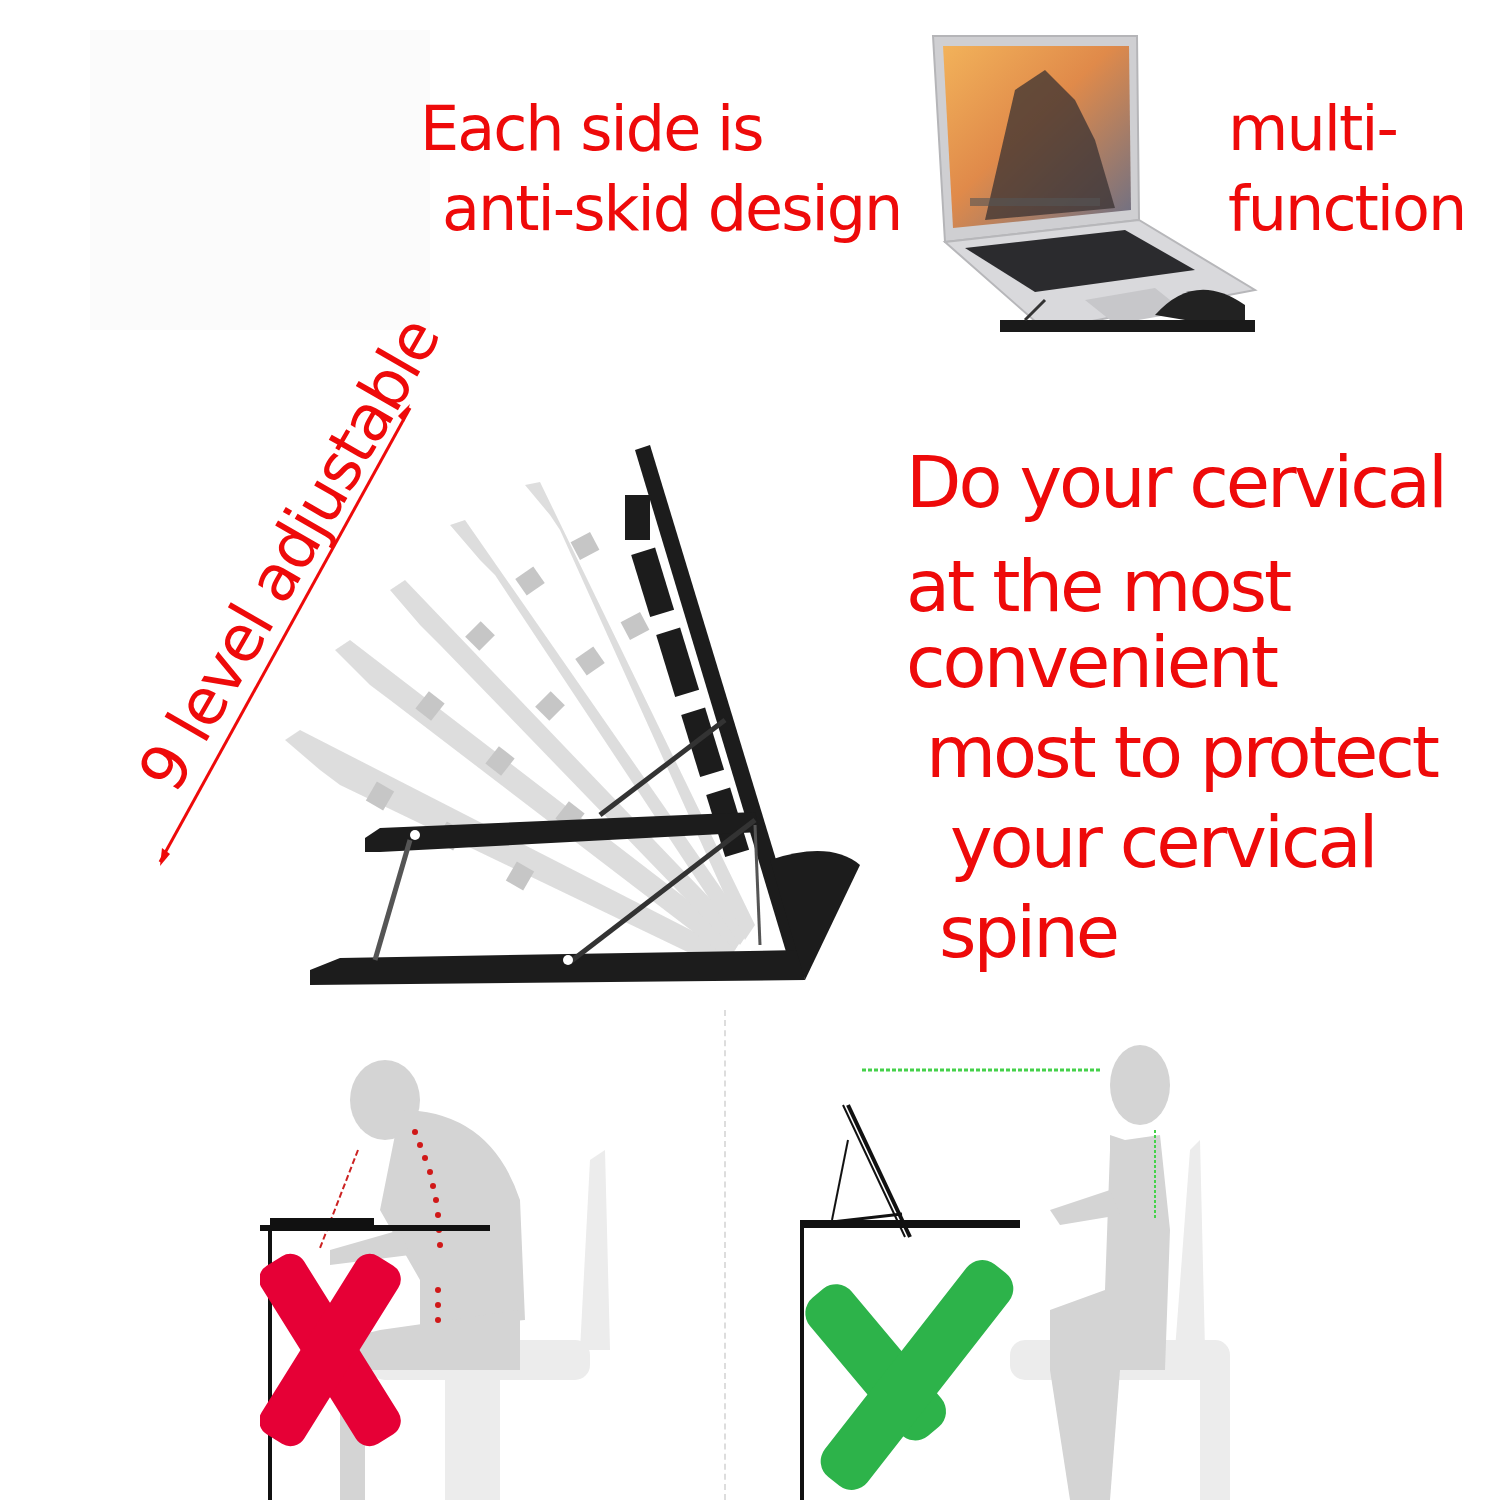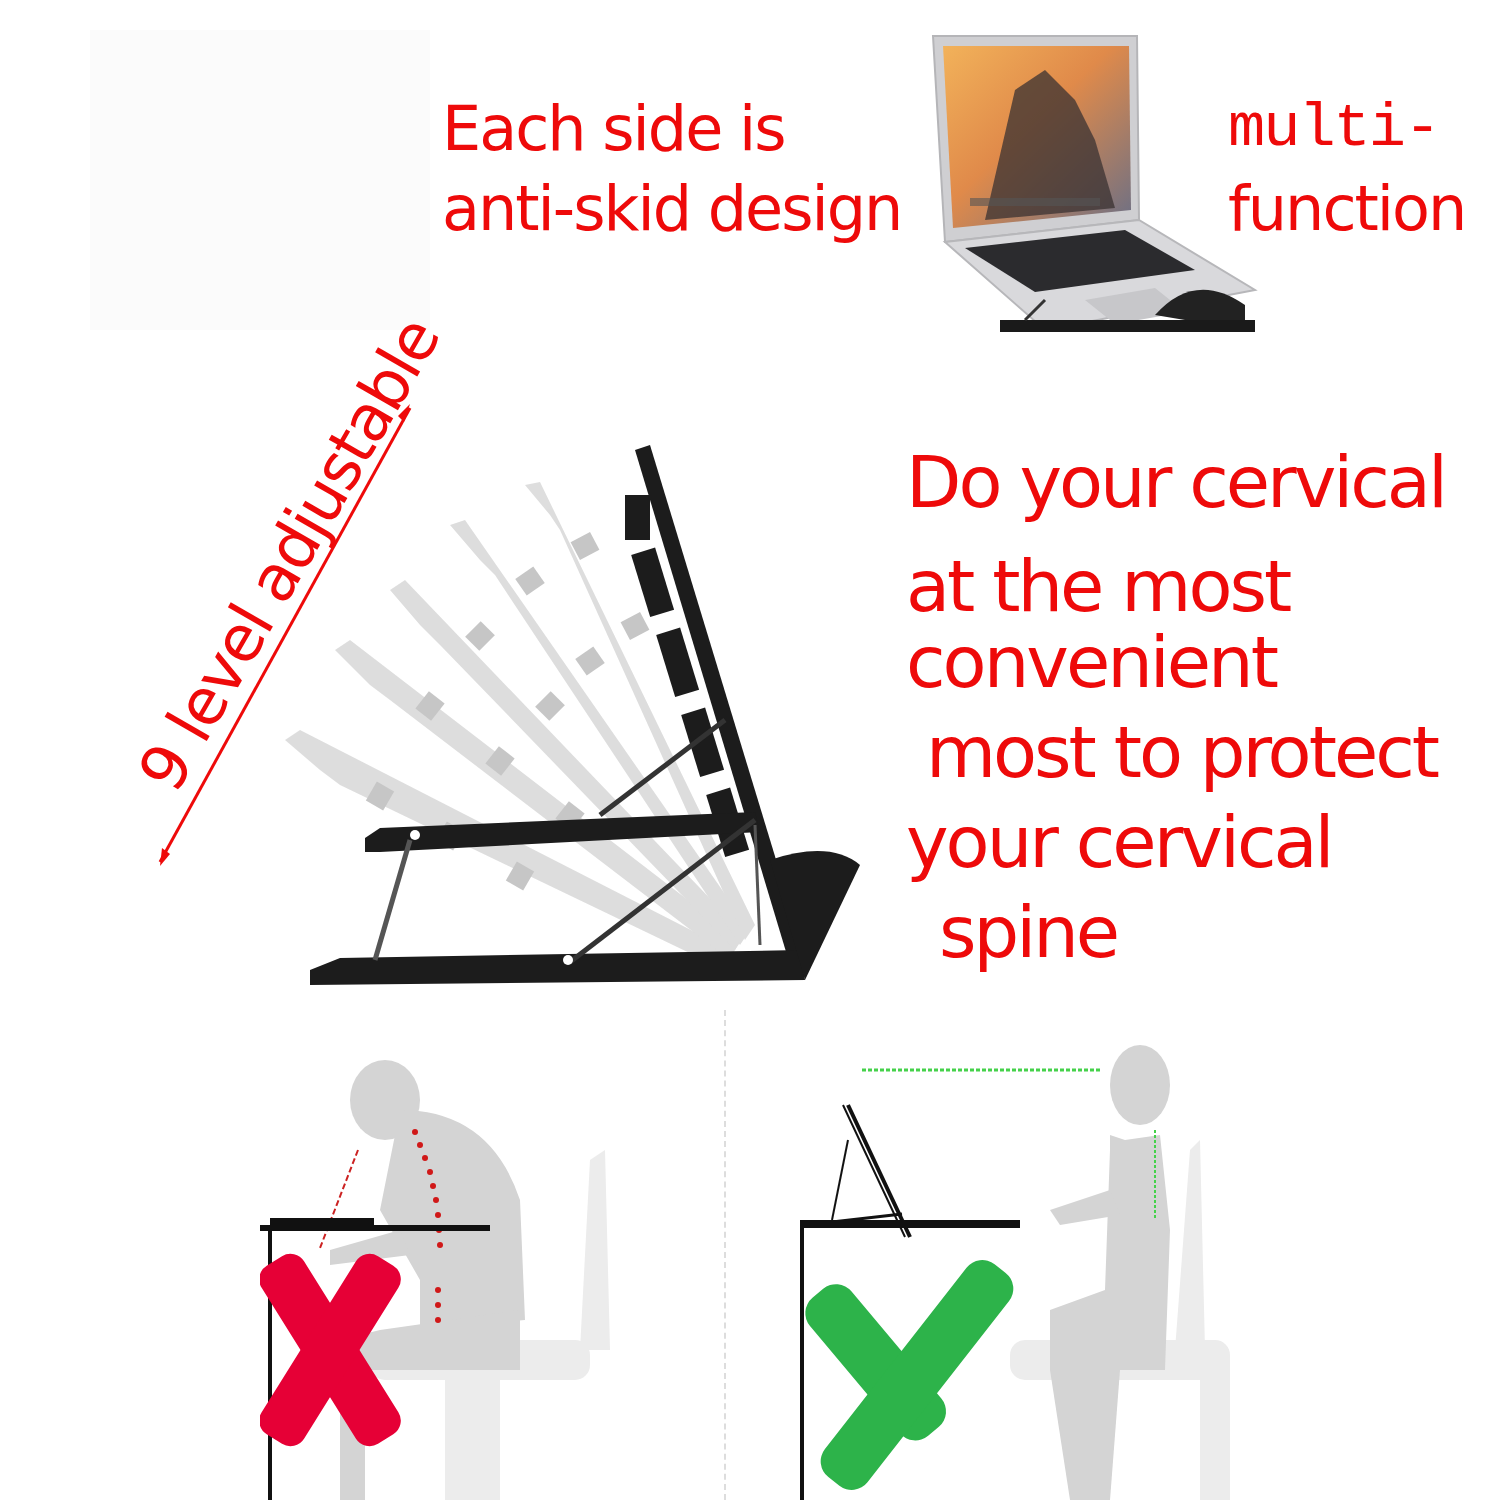--- a/index.html
+++ b/index.html
@@ -1,22 +1,22 @@
 <!DOCTYPE html>
 <html><head>
 <meta charset="utf-8">
 <style>
   html,body{margin:0;padding:0;background:#fff;}
   body{width:1500px;height:1500px;position:relative;overflow:hidden;font-family:"Liberation Sans","DejaVu Sans",sans-serif;}
   .abs{position:absolute;}
   .red-text{color:#ee0a0a;font-family:"DejaVu Sans","Liberation Sans",sans-serif;font-weight:400;letter-spacing:-2px;line-height:1;}
   .top-left-panel{left:90px;top:30px;width:340px;height:300px;background:#fbfbfb;}
-  .t1{left:442px;top:98px;font-size:62px;}
+  .t1{left:420px;top:98px;font-size:62px;}
   .t2{left:442px;top:178px;font-size:62px;}
-  .t3{left:1228px;top:98px;font-size:62px;font-family:Liberation Mono, monospace;}
+  .t3{left:1228px;top:98px;font-size:62px;}
   .t4{left:1228px;top:178px;font-size:62px;}
   .big{left:906px;font-size:72px;letter-spacing:-3px;}
   .diag-wrap{left:60px;top:560px;width:430px;height:90px;transform:rotate(-60deg);transform-origin:center;}
   .diag-text{font-size:64px;white-space:nowrap;position:absolute;left:0;top:0;}
   .divider{left:724px;top:1010px;width:0;height:490px;border-left:2px dashed #ddd;}
   svg{position:absolute;}
 </style>
 </head>
 <body>
 
@@ -102,21 +102,21 @@
   <line x1="320" y1="375" x2="445" y2="280" stroke="#333" stroke-width="5"></line>
   <line x1="475" y1="385" x2="480" y2="505" stroke="#555" stroke-width="3"></line>
   <circle cx="135" cy="395" r="5" fill="#fff"></circle>
   <circle cx="288" cy="520" r="5" fill="#fff"></circle>
 </svg>
 
 <div class="abs red-text big" style="top:446px;">Do your cervical</div>
 <div class="abs red-text big" style="top:550px;">at the most</div>
 <div class="abs red-text big" style="top:626px;">convenient</div>
 <div class="abs red-text big" style="top:716px;white-space:pre;"> most to protect</div>
-<div class="abs red-text big" style="top:806px;">your cervical</div>
+<div class="abs red-text big" style="top:806px;margin-left:44px;">your cervical</div>
 <div class="abs red-text big" style="top:896px;margin-left:33px;">spine</div>
 
 <div class="abs divider"></div>
 
 <svg style="left:260px;top:1040px;" width="460" height="460" viewBox="0 0 460 460">
 
   <path d="M185 460 L185 320 L240 320 L240 460 Z" fill="#ececec"></path>
   <rect x="110" y="300" width="220" height="40" rx="15" fill="#ececec"></rect>
   <path d="M330 120 L345 110 L350 310 L320 310 Z" fill="#ececec"></path>
 

